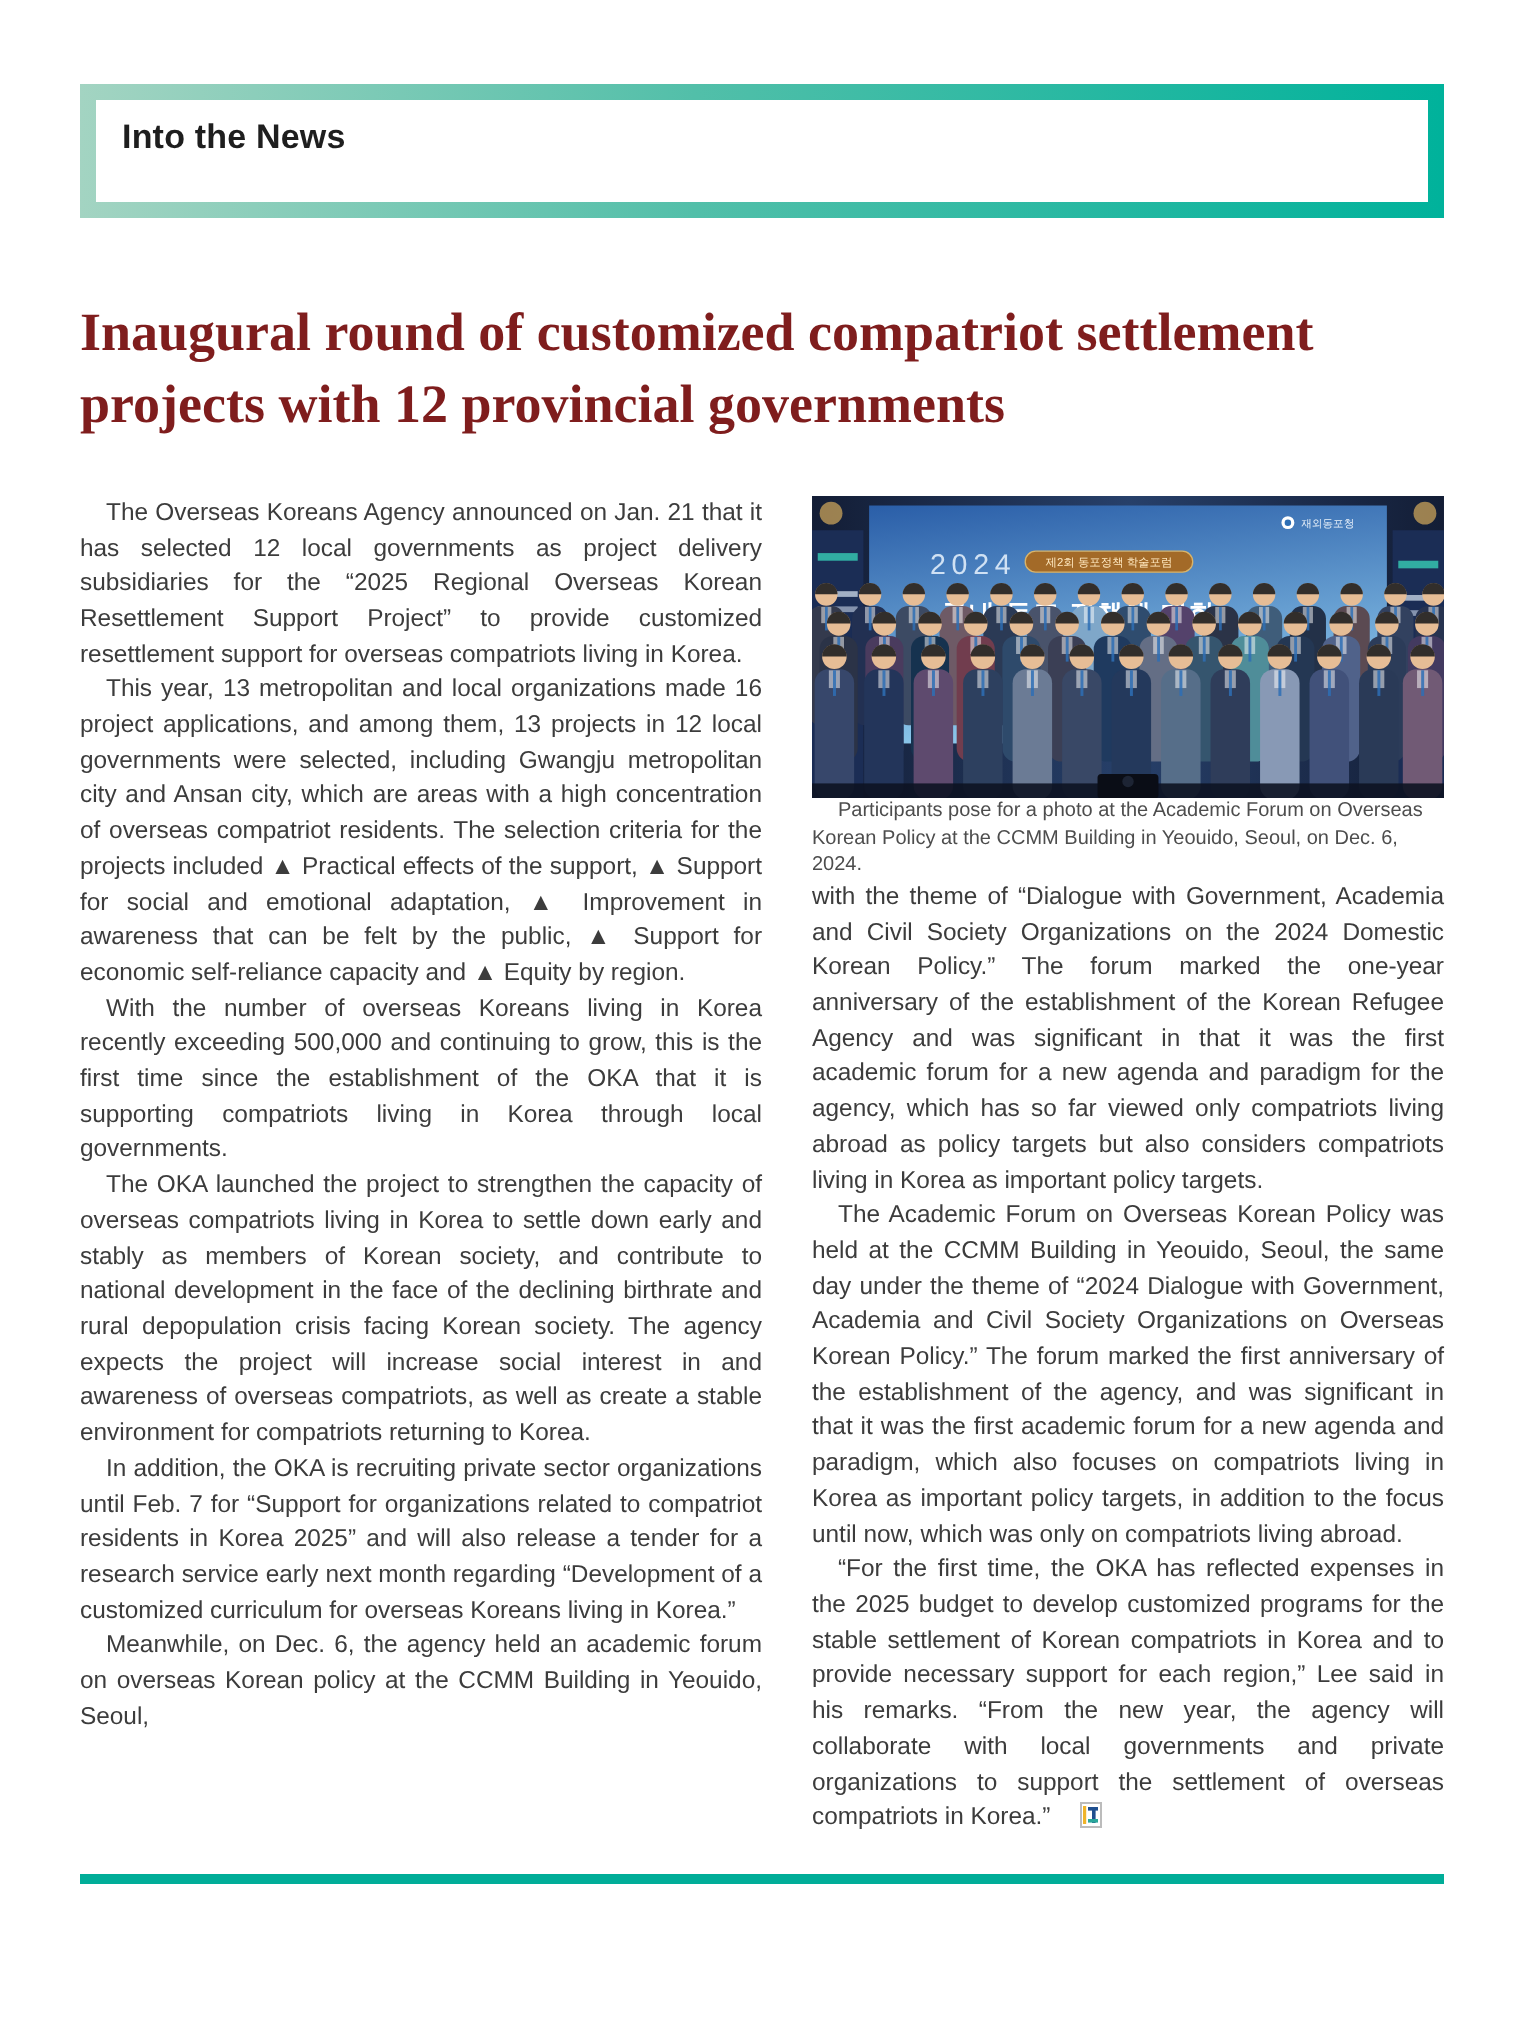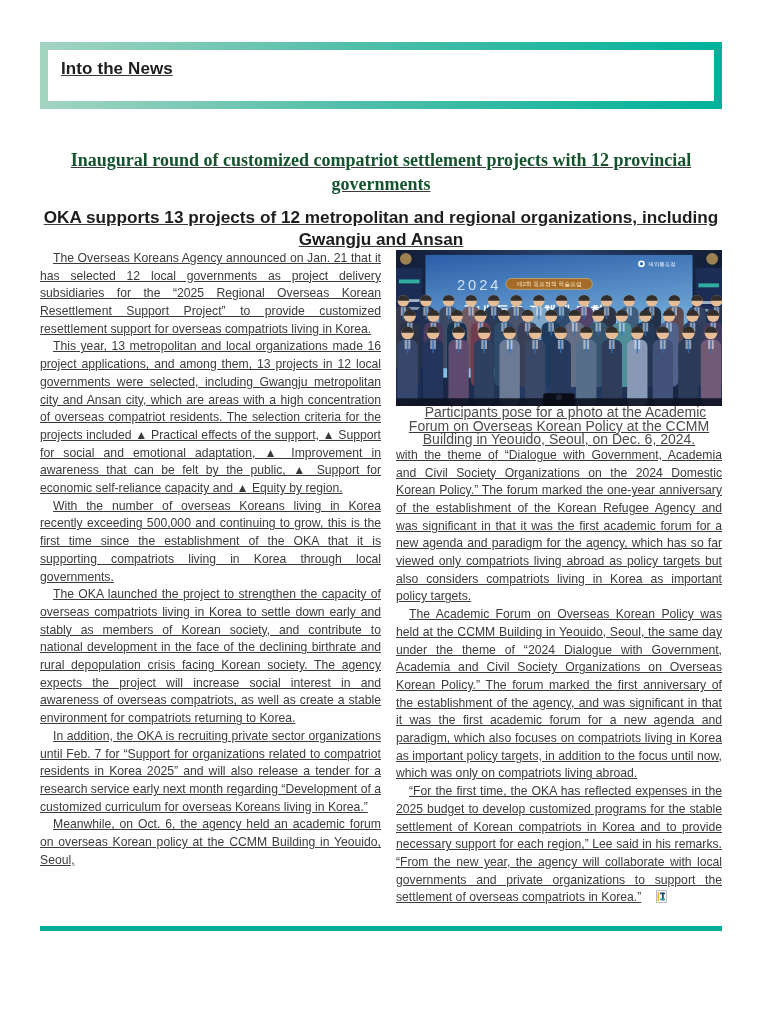--- a/index.html
+++ b/index.html
@@ -3,72 +3,73 @@
 <meta charset="utf-8">
 <style>
   * { margin:0; padding:0; box-sizing:border-box; }
   html,body { width:762px; background:#ffffff; }
   body {
     height:1020px;
     font-family:"Liberation Sans","DejaVu Sans",sans-serif;
     color:#3a3a3a;
     overflow:hidden;
   }
-  .page { width:762px; height:1020px; padding:42px 40px 0 40px; position:relative;text-decoration:underline; }
+  .page { width:762px; height:1020px; padding:42px 40px 0 40px; position:relative; }
 
   
   .header-box {
     background:linear-gradient(90deg,#a3d4c2 0%, #52bfa9 45%, #00b29b 100%);
     padding:8px;
   }
   .header-inner {
     background:#ffffff;
     padding:9px 13px 22px 13px;
   }
   .header-inner .label { font-size:17px; font-weight:700; color:#1e1e1e; letter-spacing:0.1px; }
 
   
   .headline {
     margin-top:40px;
-    text-align:center;
+    text-align:left;
     font-family:"Liberation Serif","DejaVu Serif",serif;
     font-weight:700;
-    color:#14532d;
-    font-size:18px;
+    color:#7f1d1d;
+    font-size:27px;
     line-height:1.33;
   }
   .subhead {
     margin-top:9px;
     text-align:center;
     font-weight:700;
     color:#1d1d1d;
     font-size:17.2px;
     line-height:1.28;
   }
 
   
   .columns {
+    margin-top:27px;
     display:grid;
     grid-template-columns:341px 1fr;
-    column-gap:15px;
+    column-gap:25px;
   }
   .col { text-align:justify; font-size:12.2px; line-height:17.7px; color:#3c3c3c; }
   .col p { margin:0; text-indent:13px; }
   .col p.no-indent { text-indent:0; }
 
   
   .photo-wrap { width:100%; line-height:0; }
   .photo-wrap svg { width:100%; height:auto; display:block; }
   .photo-caption {
     margin-top:5px;
     margin-bottom:13px;
-    font-size:14px;
+    font-size:10px;
     line-height:13.6px;
     color:#4d4d4d;
-    text-align:center;
+    text-align:left;
     text-indent:0;
   }
 
   
   .endmark {
     display:inline-block;
     width:11px; height:13px;
     vertical-align:-2px;
     margin-left:2px;
   }
@@ -83,31 +84,30 @@
 
 <div class="page">
 
   <div class="header-box">
     <div class="header-inner">
       <span class="label">Into the News</span>
     </div>
   </div>
 
   <h1 class="headline">Inaugural round of customized compatriot settlement projects with 12 provincial governments</h1>
-  <h2 class="subhead">OKA supports 13 projects of 12 metropolitan and regional organizations, including Gwangju and Ansan</h2>
 
   <div class="columns">
 
     <div class="col">
       <p>The Overseas Koreans Agency announced on Jan. 21 that it has selected 12 local governments as project delivery subsidiaries for the “2025 Regional Overseas Korean Resettlement Support Project” to provide customized resettlement support for overseas compatriots living in Korea.</p>
       <p>This year, 13 metropolitan and local organizations made 16 project applications, and among them, 13 projects in 12 local governments were selected, including Gwangju metropolitan city and Ansan city, which are areas with a high concentration of overseas compatriot residents. The selection criteria for the projects included ▲ Practical effects of the support, ▲ Support for social and emotional adaptation, ▲ Improvement in awareness that can be felt by the public, ▲ Support for economic self-reliance capacity and ▲ Equity by region.</p>
       <p>With the number of overseas Koreans living in Korea recently exceeding 500,000 and continuing to grow, this is the first time since the establishment of the OKA that it is supporting compatriots living in Korea through local governments.</p>
       <p>The OKA launched the project to strengthen the capacity of overseas compatriots living in Korea to settle down early and stably as members of Korean society, and contribute to national development in the face of the declining birthrate and rural depopulation crisis facing Korean society. The agency expects the project will increase social interest in and awareness of overseas compatriots, as well as create a stable environment for compatriots returning to Korea.</p>
       <p>In addition, the OKA is recruiting private sector organizations until Feb. 7 for “Support for organizations related to compatriot residents in Korea 2025” and will also release a tender for a research service early next month regarding “Development of a customized curriculum for overseas Koreans living in Korea.”</p>
-      <p>Meanwhile, on Oct. 6, the agency held an academic forum on overseas Korean policy at the CCMM Building in Yeouido, Seoul,</p>
+      <p>Meanwhile, on Dec. 6, the agency held an academic forum on overseas Korean policy at the CCMM Building in Yeouido, Seoul,</p>
     </div>
 
     <div class="col">
 
       <div class="photo-wrap">
         <svg viewBox="0 0 332 159" xmlns="http://www.w3.org/2000/svg" class="svg-text">
           <defs>
             <linearGradient id="gBg" x1="0" y1="0" x2="1" y2="0">
               <stop offset="0" stop-color="#131d35"></stop>
               <stop offset="0.5" stop-color="#27406a"></stop>

